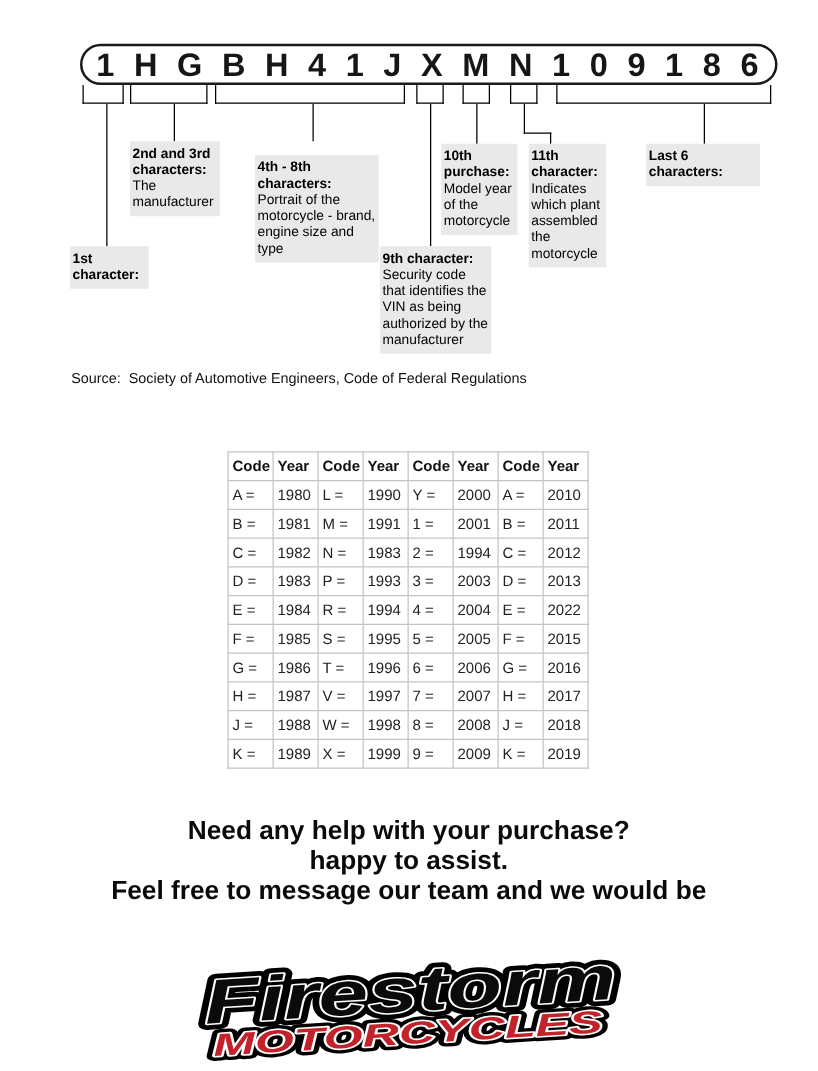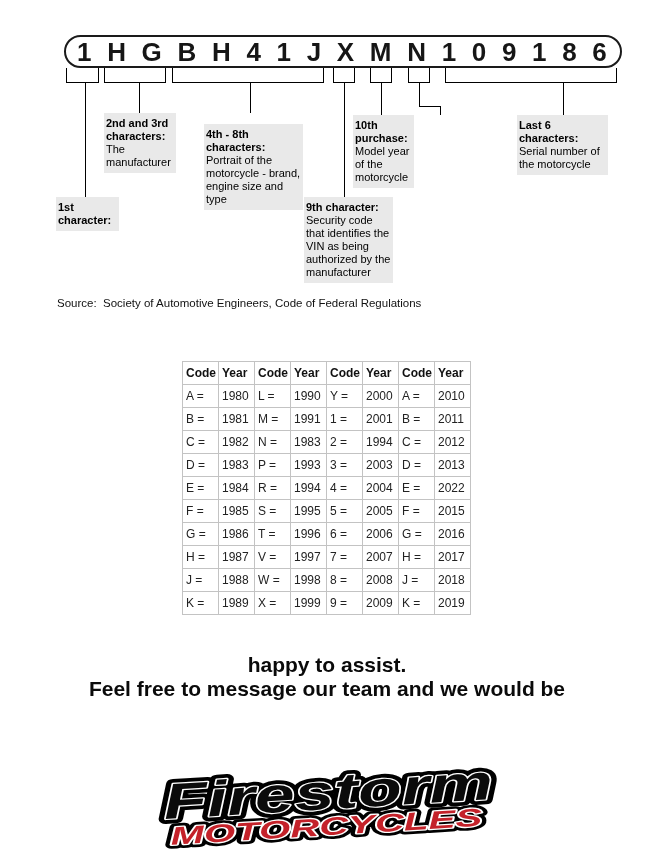--- a/index.html
+++ b/index.html
@@ -127,23 +127,26 @@
     <div class="note-body">Portrait of the motorcycle - brand, engine size and type</div>
   </div>
   <div class="note" style="left:304px;top:197px;width:89px">
     <div class="note-title">9th character:</div>
     <div class="note-body">Security code that identifies the VIN as being authorized by the manufacturer</div>
   </div>
   <div class="note" style="left:353px;top:115px;width:61px">
     <div class="note-title">10th purchase:</div>
     <div class="note-body">Model year of the motorcycle</div>
   </div>
+  <div class="note" style="left:423px;top:115px;width:62px">
+    <div class="note-title">11th character:</div>
+    <div class="note-body">Indicates which plant assembled the motorcycle</div>
+  </div>
   <div class="note" style="left:517px;top:115px;width:91px">
     <div class="note-title">Last 6 characters:</div>
-    <div class="note-body">Serial number of the motorcycle</div>
   </div>
 
   <div class="source">Source:  Society of Automotive Engineers, Code of Federal Regulations</div>
 
   <table class="codes">
     <thead>
         <tr>
           <th>Code</th>
           <th>Year</th>
           <th>Code</th>
@@ -252,20 +255,21 @@
           <td>1999</td>
           <td>9 =</td>
           <td>2009</td>
           <td>K =</td>
           <td>2019</td>
         </tr>
       </tbody>
   </table>
 
   <div class="help">
+      <div>Need any help with your purchase?</div>
       <div>happy to assist.</div>
       <div>Feel free to message our team and we would be</div>
     </div>
 
   <svg class="logo" width="370" height="92" viewBox="0 0 370 92">
     <g transform="rotate(-3.5 185 46)">
       <text class="fs-outer" x="185" y="48" text-anchor="middle" textLength="330" lengthAdjust="spacingAndGlyphs">Firestorm</text>
       <text class="fs-inner" x="185" y="48" text-anchor="middle" textLength="330" lengthAdjust="spacingAndGlyphs">Firestorm</text>
       <text class="mc-outer" x="181" y="74" text-anchor="middle" textLength="312" lengthAdjust="spacingAndGlyphs">MOTORCYCLES</text>
       <text class="mc-inner" x="181" y="74" text-anchor="middle" textLength="312" lengthAdjust="spacingAndGlyphs" fill="#c4222a">MOTORCYCLES</text>

